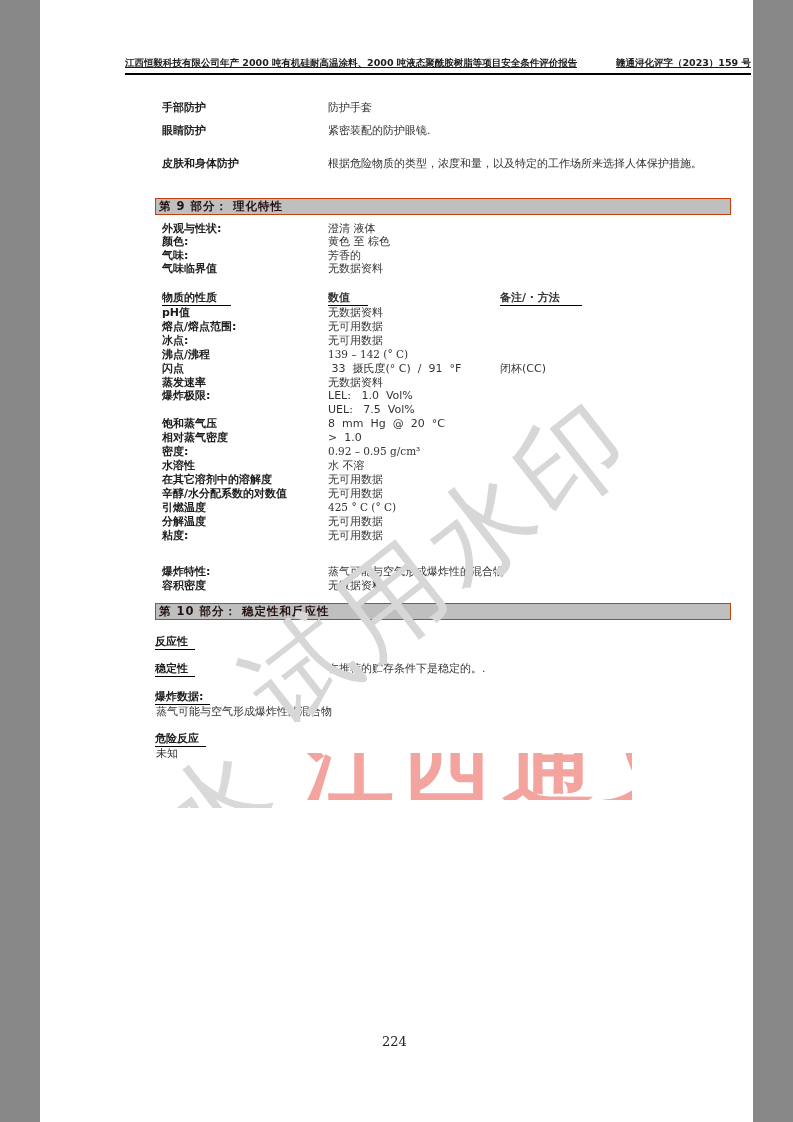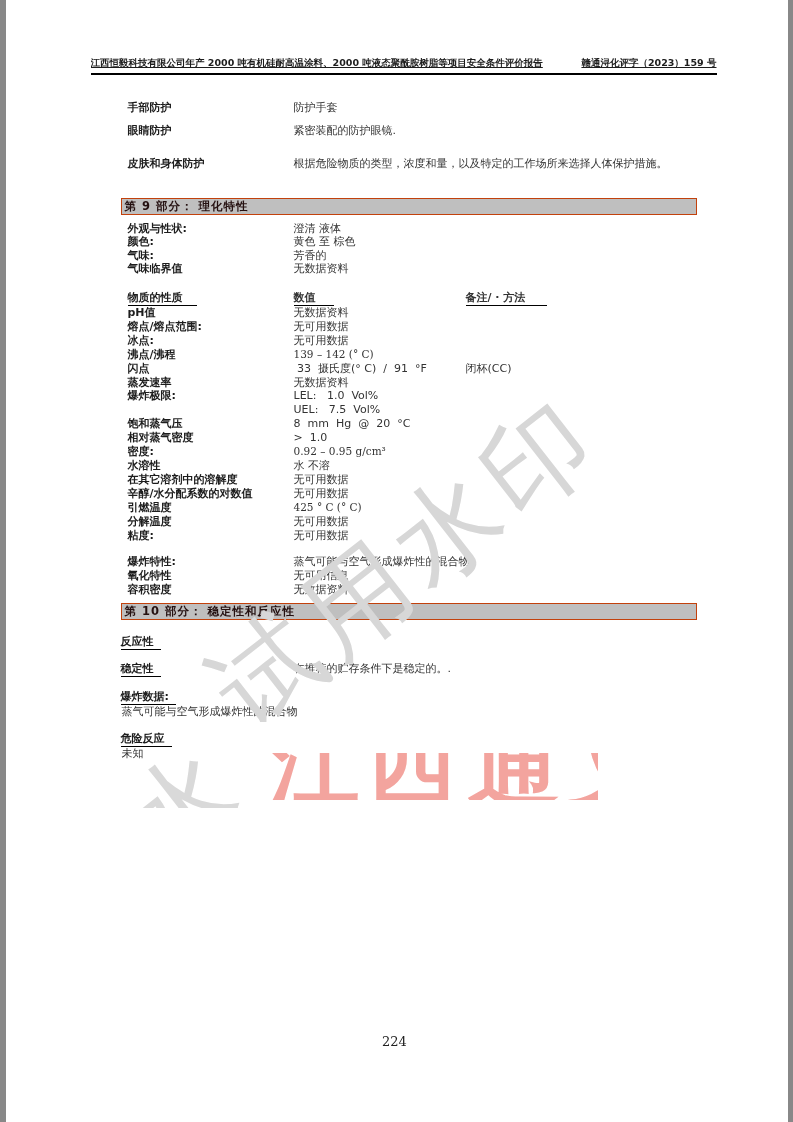--- a/index.html
+++ b/index.html
@@ -1,17 +1,17 @@
 <!DOCTYPE html>
 <html><head>
 <meta charset="utf-8">
 <style>
   html,body { margin:0; padding:0; background:#888; }
   .page {
-    position:relative; width:782px; height:1122px; margin:0 auto;
+    position:relative; width:713px; height:1122px; margin:0 auto;
     background:#ffffff; overflow:hidden;
     font-family:"DejaVu Sans", sans-serif; color:#1d1d1d;
   }
   
   .doc-header {
     position:absolute; left:85px; top:57px; width:626px;
     display:flex; justify-content:space-between; gap:14px;
     font-size:9.5px; font-weight:bold; white-space:nowrap;
     border-bottom:2px solid #000; padding-bottom:3px;
   }
@@ -40,21 +40,21 @@
   }
   .appearance { position:absolute; left:115px; top:222px; width:576px; }
   .appearance .prow { line-height:13.4px;justify-content:center; }
 
   .ptable { position:absolute; left:115px; top:291px; width:576px; }
   .ptable .hrow { line-height:14px; }
   .th { display:inline-block; border-bottom:1px solid #000; font-weight:bold; }
   .th-prop { padding-right:14px; }
   .th-val  { padding-right:18px; }
   .th-note { padding-right:22px; }
-  .gap-top { margin-top:13px; }
+  .gap-top { margin-top:23px; }
 
   .s10 { position:absolute; left:115px; top:634px; width:576px; font-size:11px; }
   .s10-block { margin-bottom:12px; }
   .u { display:inline-block; border-bottom:1px solid #000; padding-right:7px; font-weight:bold; }
   .s10-body { line-height:13.9px; color:#333; padding-left:1px; }
 
   
   .wm-main {
     position:absolute; left:100px; top:493px; width:600px; height:140px;
     display:flex; align-items:center; justify-content:center;
@@ -226,25 +226,20 @@
     <div class="prow">
       <span class="col-label">粘度:</span>
       <span class="col-value">无可用数据</span>
       <span class="col-note"></span>
     </div>
     <div class="prow gap-top">
       <span class="col-label">爆炸特性:</span>
       <span class="col-value-wide">蒸气可能与空气形成爆炸性的混合物</span>
     </div>
     <div class="prow">
-      <span class="col-label">氧化特性</span>
-      <span class="col-value">无可用信息</span>
-      <span class="col-note"></span>
-    </div>
-    <div class="prow">
       <span class="col-label">容积密度</span>
       <span class="col-value">无数据资料</span>
       <span class="col-note"></span>
     </div>
   </div>
 
   <div class="section-bar" style="top:603px">第 10 部分：  稳定性和反应性</div>
 
   <div class="s10">
     <div class="s10-block">

